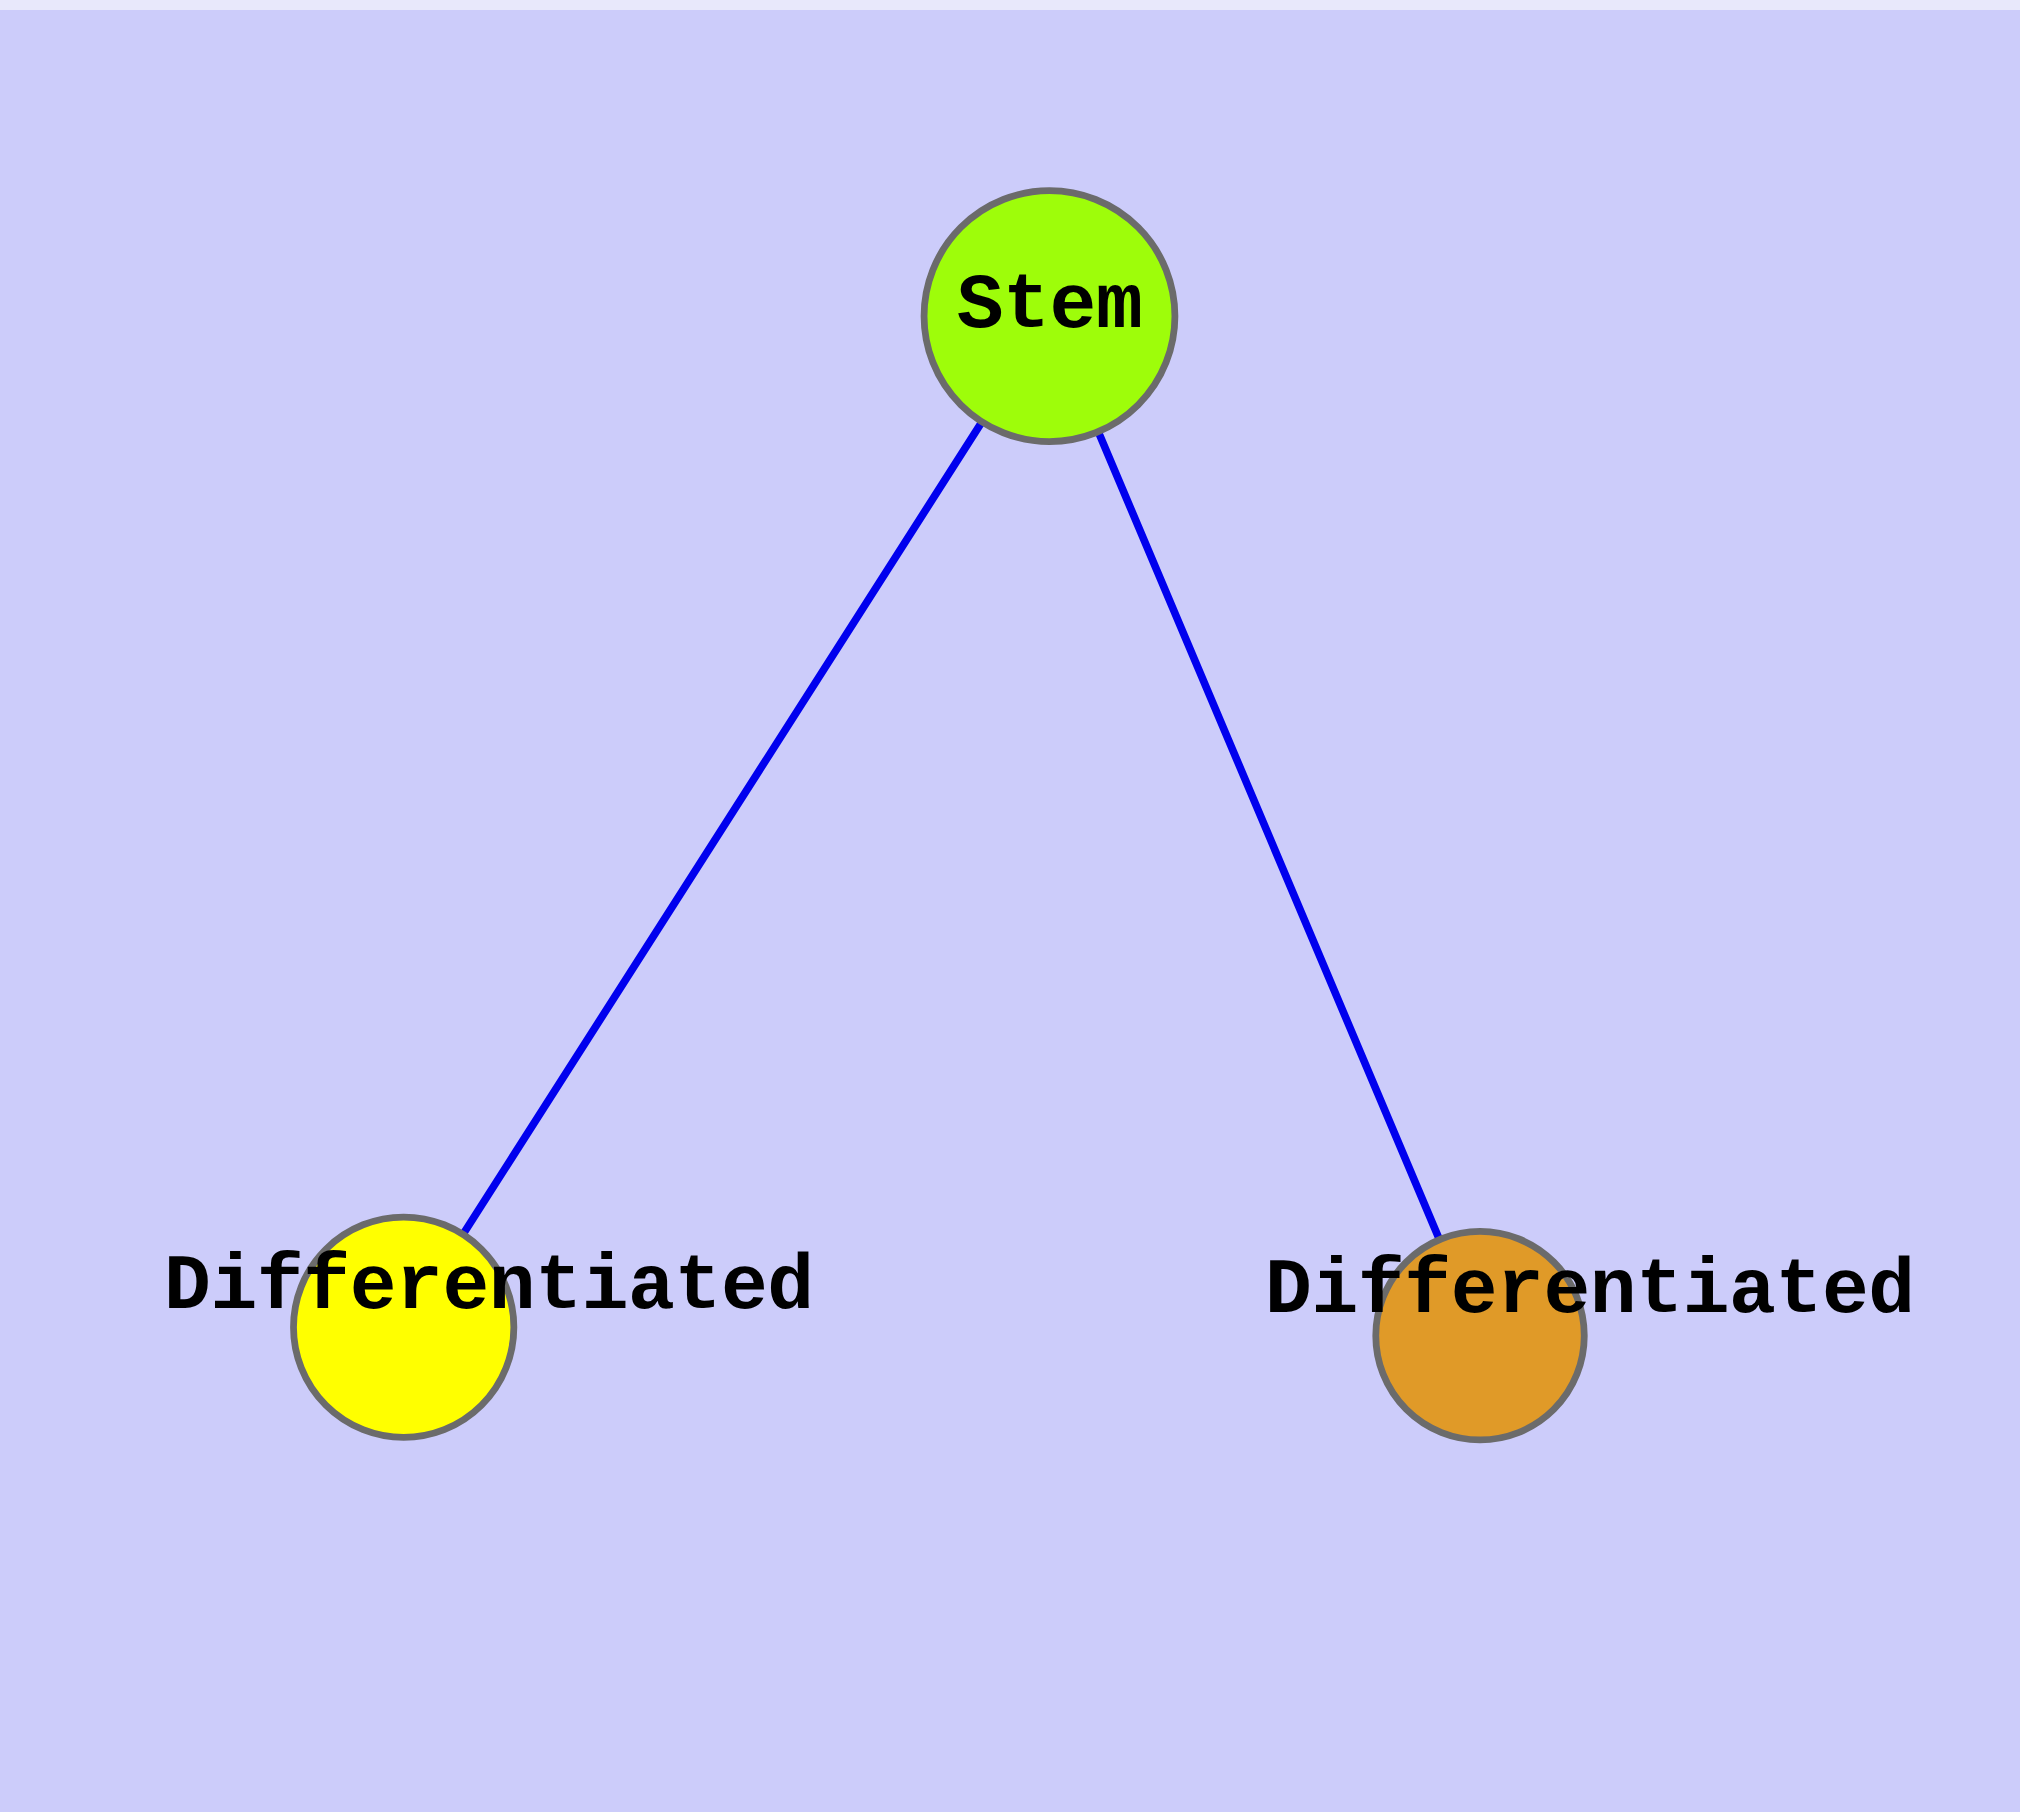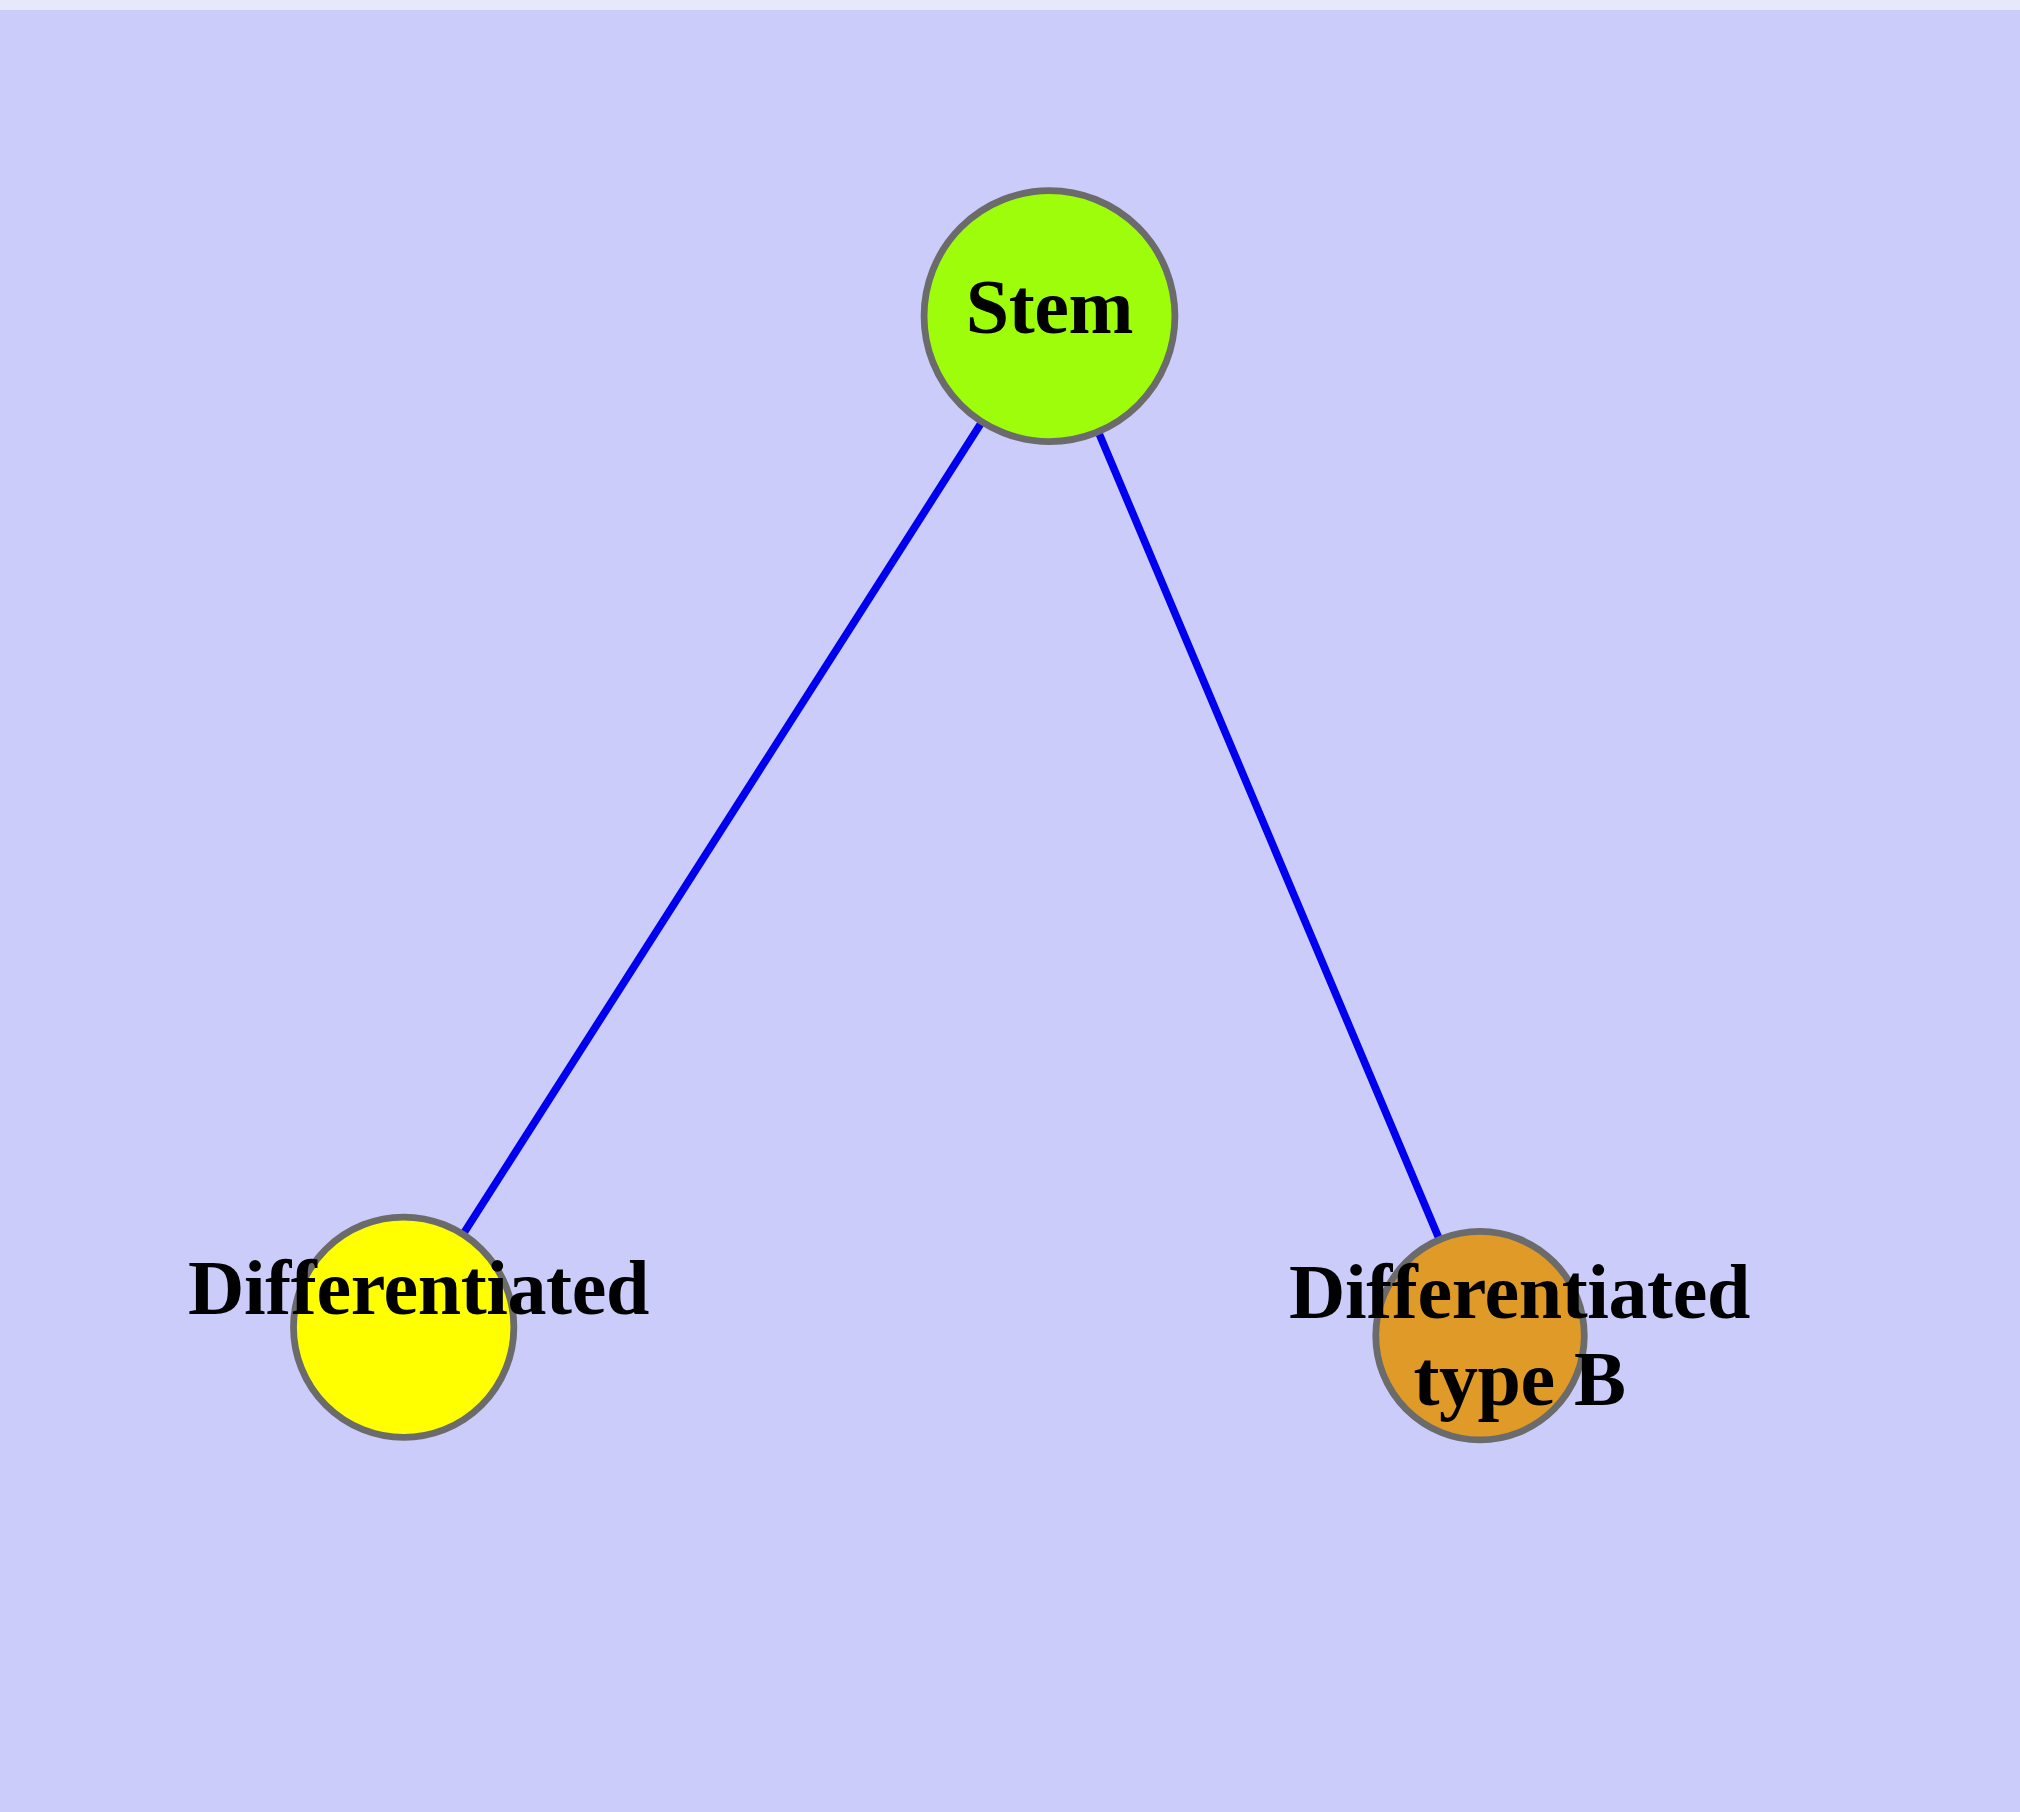--- a/index.html
+++ b/index.html
@@ -7,21 +7,21 @@
     margin: 0;
     padding: 0;
     background: #ffffff;
   }
   #canvas {
     position: relative;
     width: 2021px;
     height: 1812px;
     background: #ccccfa;
     overflow: hidden;
-    font-family: Liberation Serif, serif;
+    font-family: Liberation Mono, monospace;
   }
   
   #top-strip {
     position: absolute;
     left: 0;
     top: 0;
     width: 2021px;
     height: 10.2px;
     background: #e8e8fb;
   }
@@ -79,16 +79,16 @@
       <circle cx="1238" cy="373" r="148" fill="#9efd0a" stroke="#6b6b6b" stroke-width="8"></circle>
       <circle cx="476" cy="1566" r="130" fill="#ffff00" stroke="#6b6b6b" stroke-width="8"></circle>
       <circle cx="1746" cy="1576" r="123" fill="#e09a28" stroke="#6b6b6b" stroke-width="8"></circle>
     </g>
   </svg>
 
   <div id="label-stem" class="node-label">Stem</div>
 
   <div id="label-type-a" class="node-label"><span>Differentiated</span><br></div>
 
-  <div id="label-type-b" class="node-label"><span>Differentiated</span><br><span>type B</span></div>
+  <div id="label-type-b" class="node-label"><span>Differentiated</span><br></div>
 
 </div>
 
 
 </body></html>

